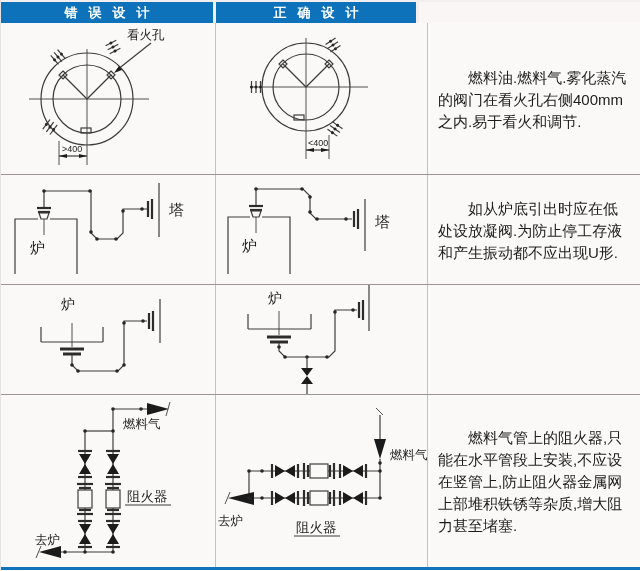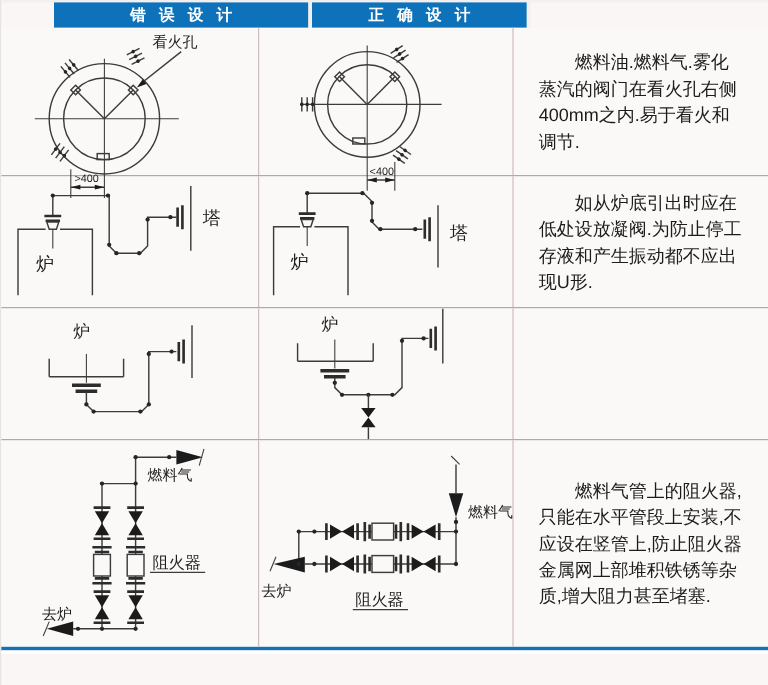--- a/index.html
+++ b/index.html
@@ -1,34 +1,34 @@
 <!DOCTYPE html>
 <html><head>
 <meta charset="utf-8">
 <style>
   html,body{margin:0;padding:0;background:#ffffff;}
   .page{width:640px;height:571px;background:#f9f6f5;font-family:"Liberation Sans",sans-serif;
         position:relative;overflow:hidden;box-sizing:border-box;border-left:1px solid #e8e2e2;}
   .topgap{height:2px;background:#f3efee;}
   
-  .hdr{display:flex;height:21px;padding-left:44px;}
+  .hdr{display:flex;height:21px;}
   .hdr-cell{background:#0d72ba;color:#fff;font-weight:bold;font-size:13px;
             display:flex;align-items:center;justify-content:center;
             letter-spacing:11px;text-indent:11px;}
   .hdr-gap{width:3px;background:#f3efee;}
-  .hw{width:212px;} .hc{width:179px;} .hr{width:213px;letter-spacing:26px;text-indent:26px;}
+  .hw{width:212px;} .hc{width:200px;} .hr{width:213px;letter-spacing:26px;text-indent:26px;}
   
   .trow{display:flex;box-sizing:border-box;background:#fbf9f8;}
   .bline{border-bottom:1px solid #9e9494;}
-  .r1{height:124px;justify-content:flex-end;} .r2{height:110px;} .r3{height:110px;} .r4{height:172px;}
+  .r1{height:152px;justify-content:flex-end;} .r2{height:110px;} .r3{height:110px;} .r4{height:172px;}
   .cell{box-sizing:border-box;position:relative;}
   .c1{width:215px;border-right:1px solid #cdbdbd;}
   .c2{width:212px;border-right:1px solid #cdbdbd;}
   .c3{width:212px;padding:4px 8px 2px 10px;display:flex;flex-direction:column;justify-content:center;}
-  .c3 p{margin:11px;font-size:15px;line-height:22px;color:#1c1c1c;text-indent:2em;
+  .c3 p{margin:0;font-size:15px;line-height:22px;color:#1c1c1c;text-indent:2em;
         font-family:"Liberation Sans",sans-serif;}
   .c3 p.note{text-indent:0;}
   
   svg{display:block;}
   .ln{stroke:#3c3c3c;stroke-width:1.2;fill:none;}
   .thin{stroke-width:0.9;}
   .th2{stroke:#2c2c2c;stroke-width:2.2;fill:none;}
   .th3{stroke:#2c2c2c;stroke-width:3;fill:none;}
   .dot{fill:#262626;stroke:none;}
   .blk{fill:#1b1b1b;stroke:none;}

